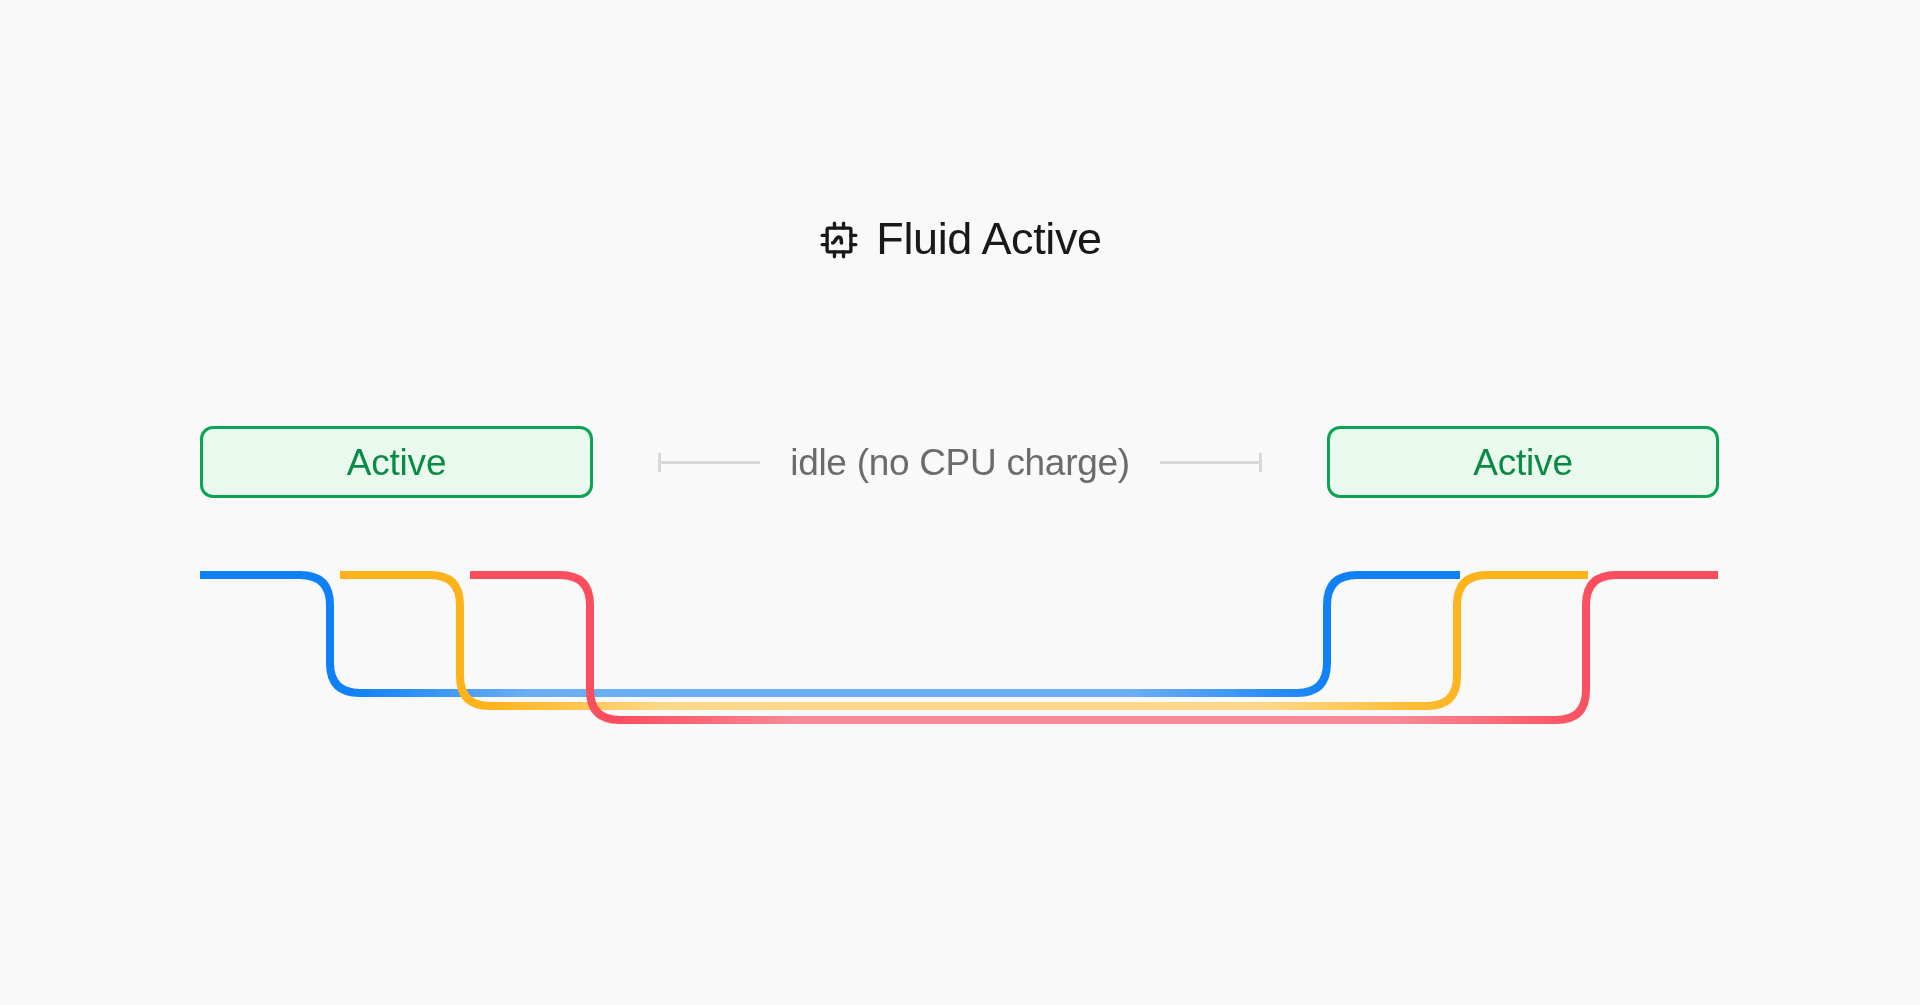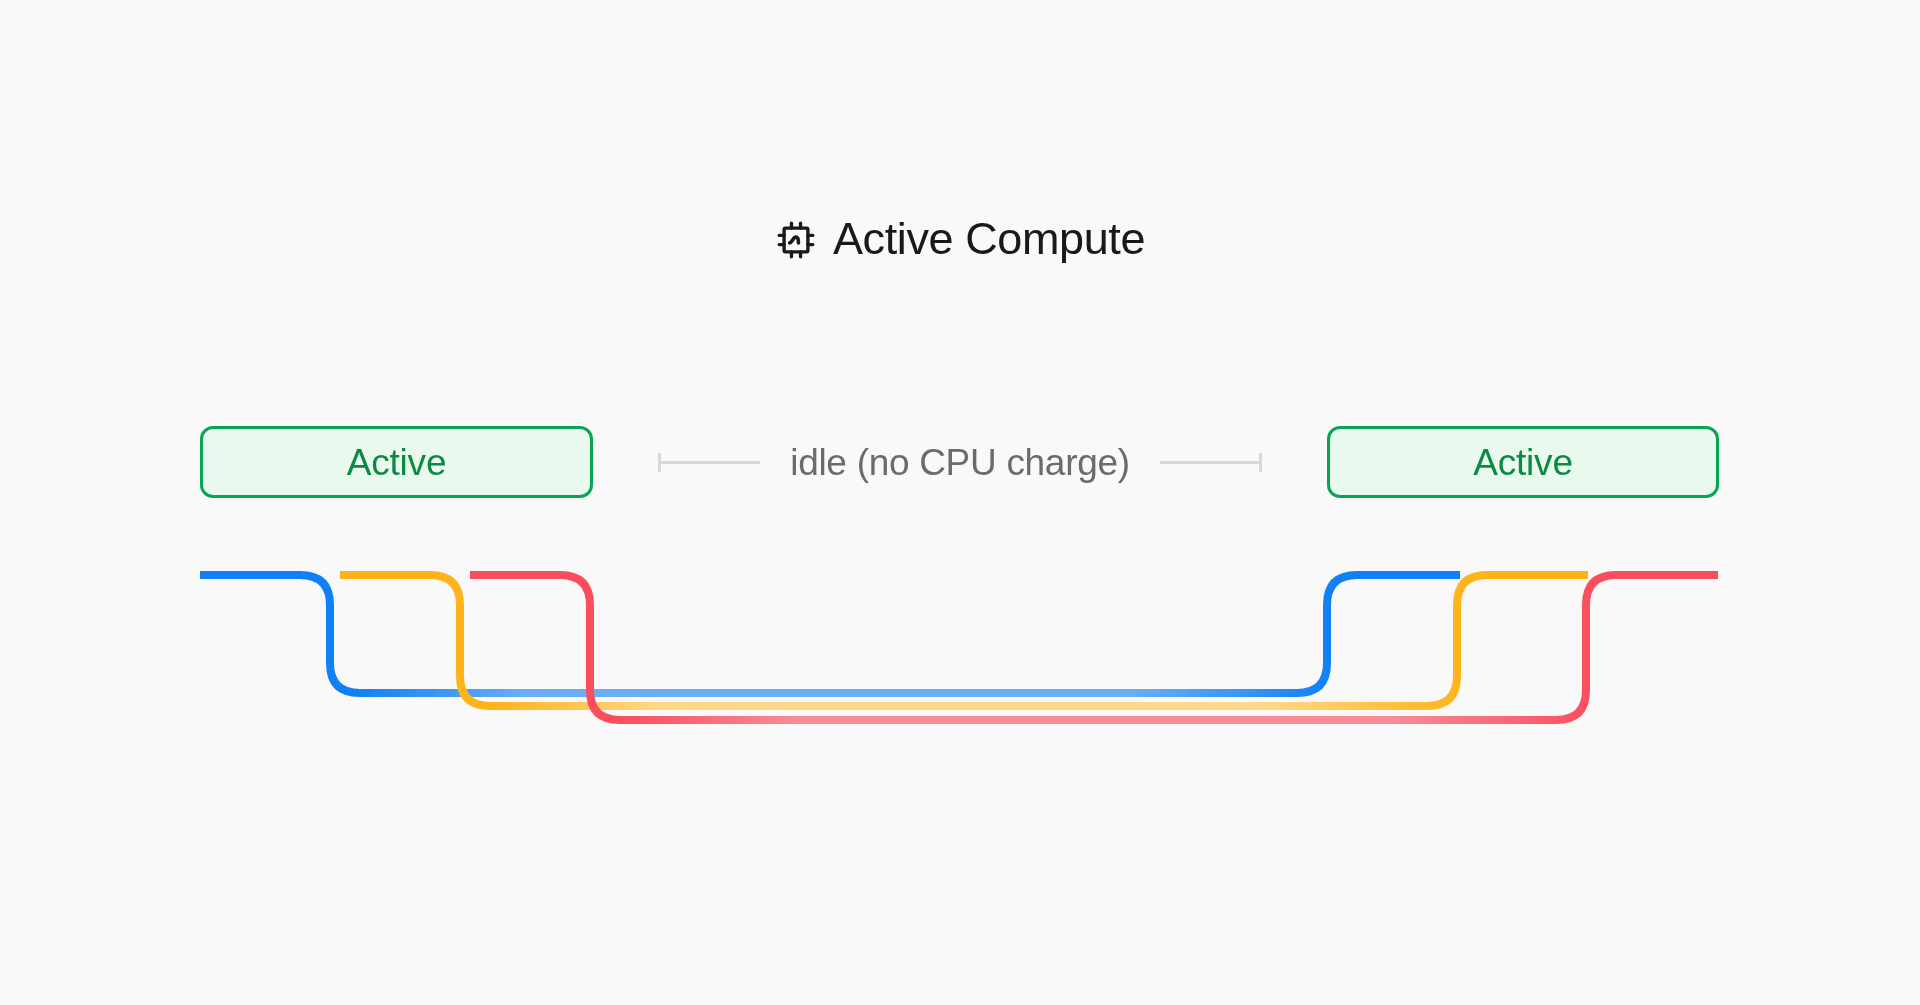--- a/index.html
+++ b/index.html
@@ -143,21 +143,21 @@
         <line x1="9.4" y1="2.4" x2="9.4" y2="5.2"></line>
         <line x1="14.6" y1="2.4" x2="14.6" y2="5.2"></line>
         <line x1="9.4" y1="18.8" x2="9.4" y2="21.6"></line>
         <line x1="14.6" y1="18.8" x2="14.6" y2="21.6"></line>
         <line x1="2.4" y1="9.4" x2="5.2" y2="9.4"></line>
         <line x1="2.4" y1="14.6" x2="5.2" y2="14.6"></line>
         <line x1="18.8" y1="9.4" x2="21.6" y2="9.4"></line>
         <line x1="18.8" y1="14.6" x2="21.6" y2="14.6"></line>
       </svg>
     </span>
-    <span class="title-text" style="color: rgb(25, 25, 25);">Active Compute</span>
+    <span class="title-text" style="color: rgb(25, 25, 25);">Fluid Active</span>
   </div>
 
   <div class="badge-row">
 
     <div class="badge badge-left" style="border-color: rgb(9, 165, 84); background: rgb(234, 249, 238);">
       <span class="badge-label" style="color: rgb(11, 138, 69);">Active</span>
     </div>
 
     <div class="badge badge-right" style="border-color: rgb(9, 165, 84); background: rgb(234, 249, 238);">
       <span class="badge-label" style="color: rgb(11, 138, 69);">Active</span>

